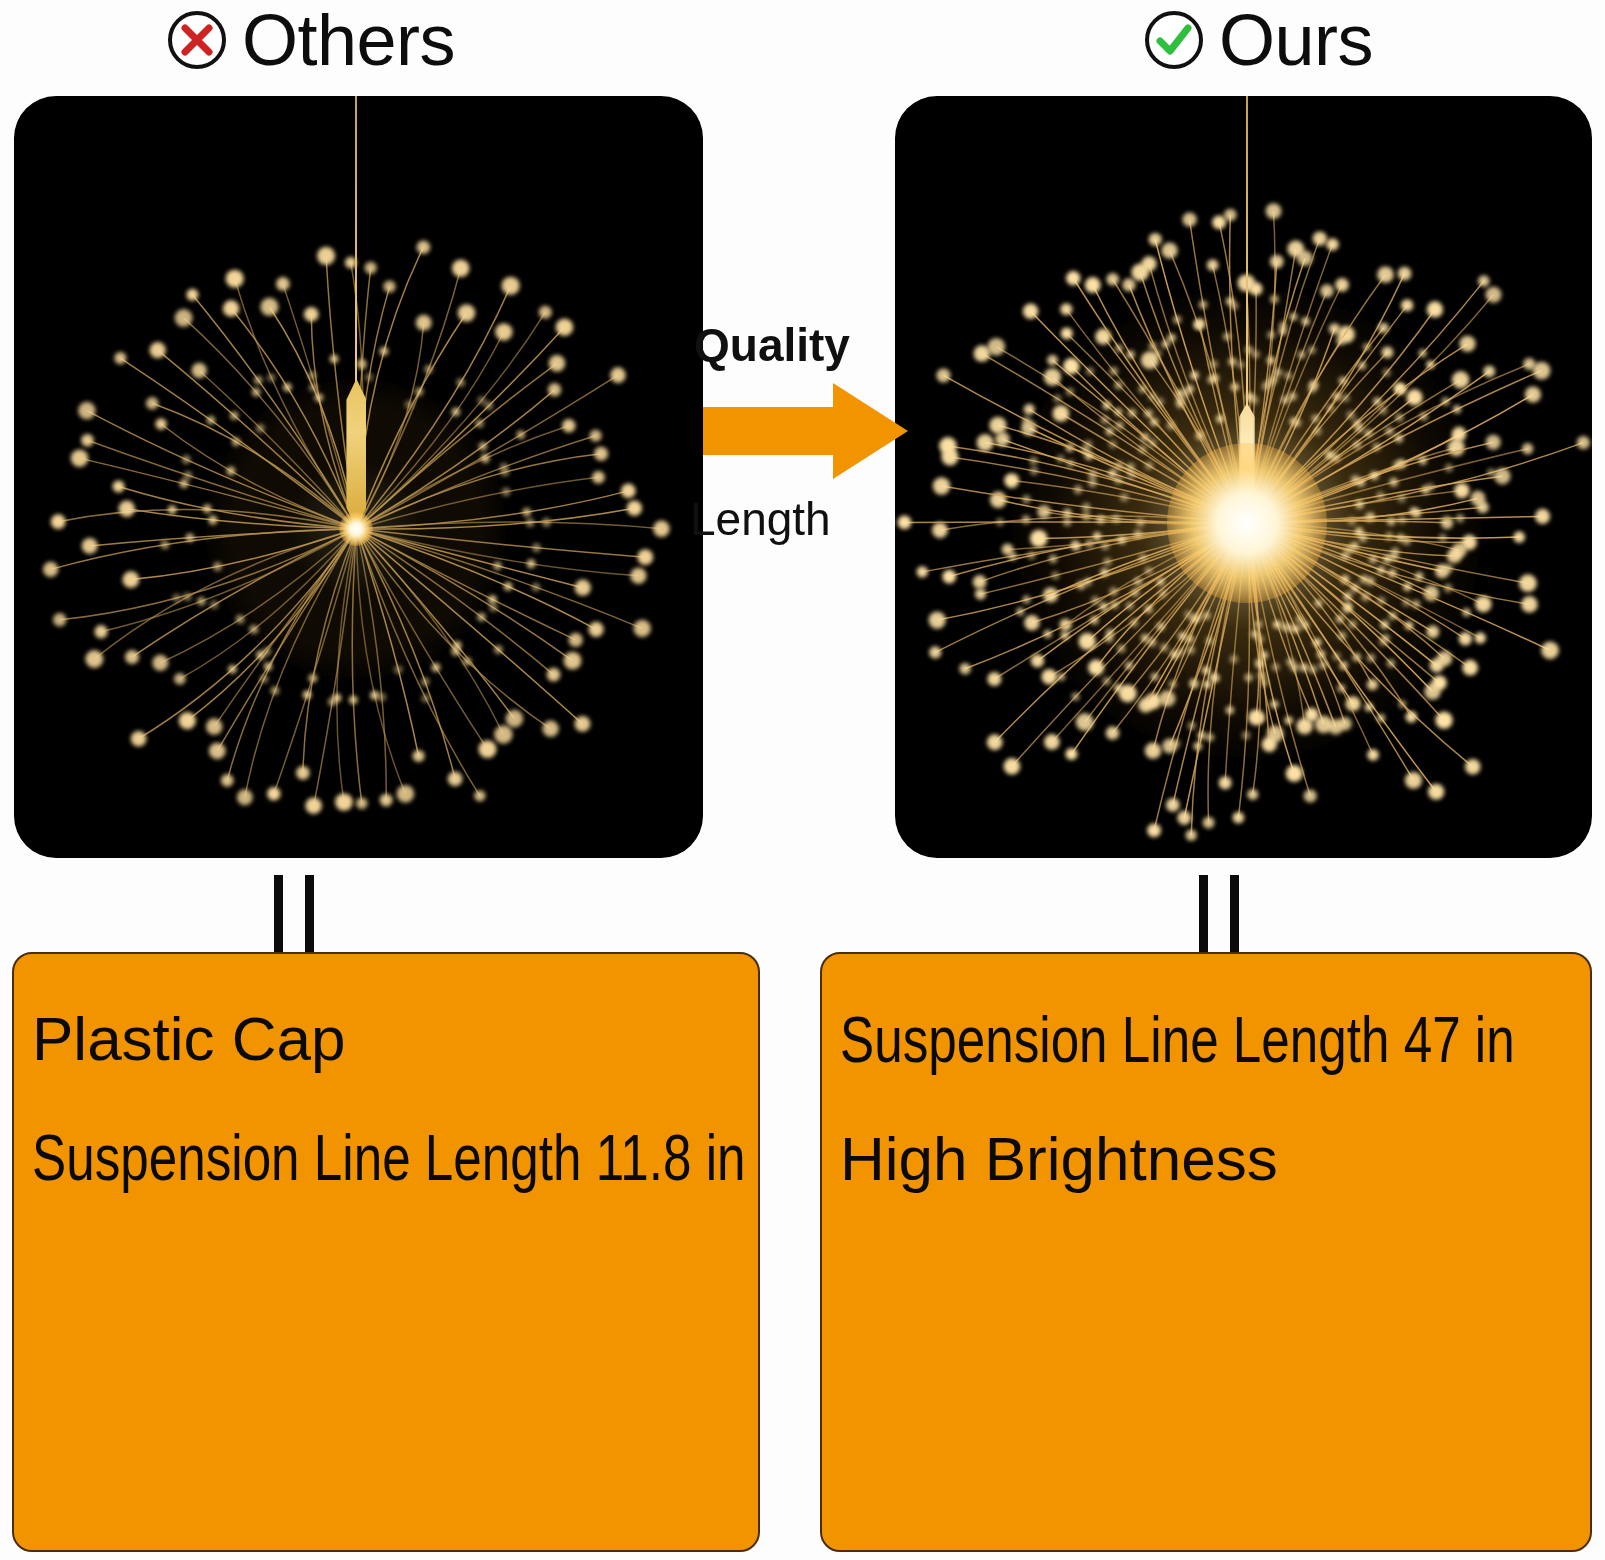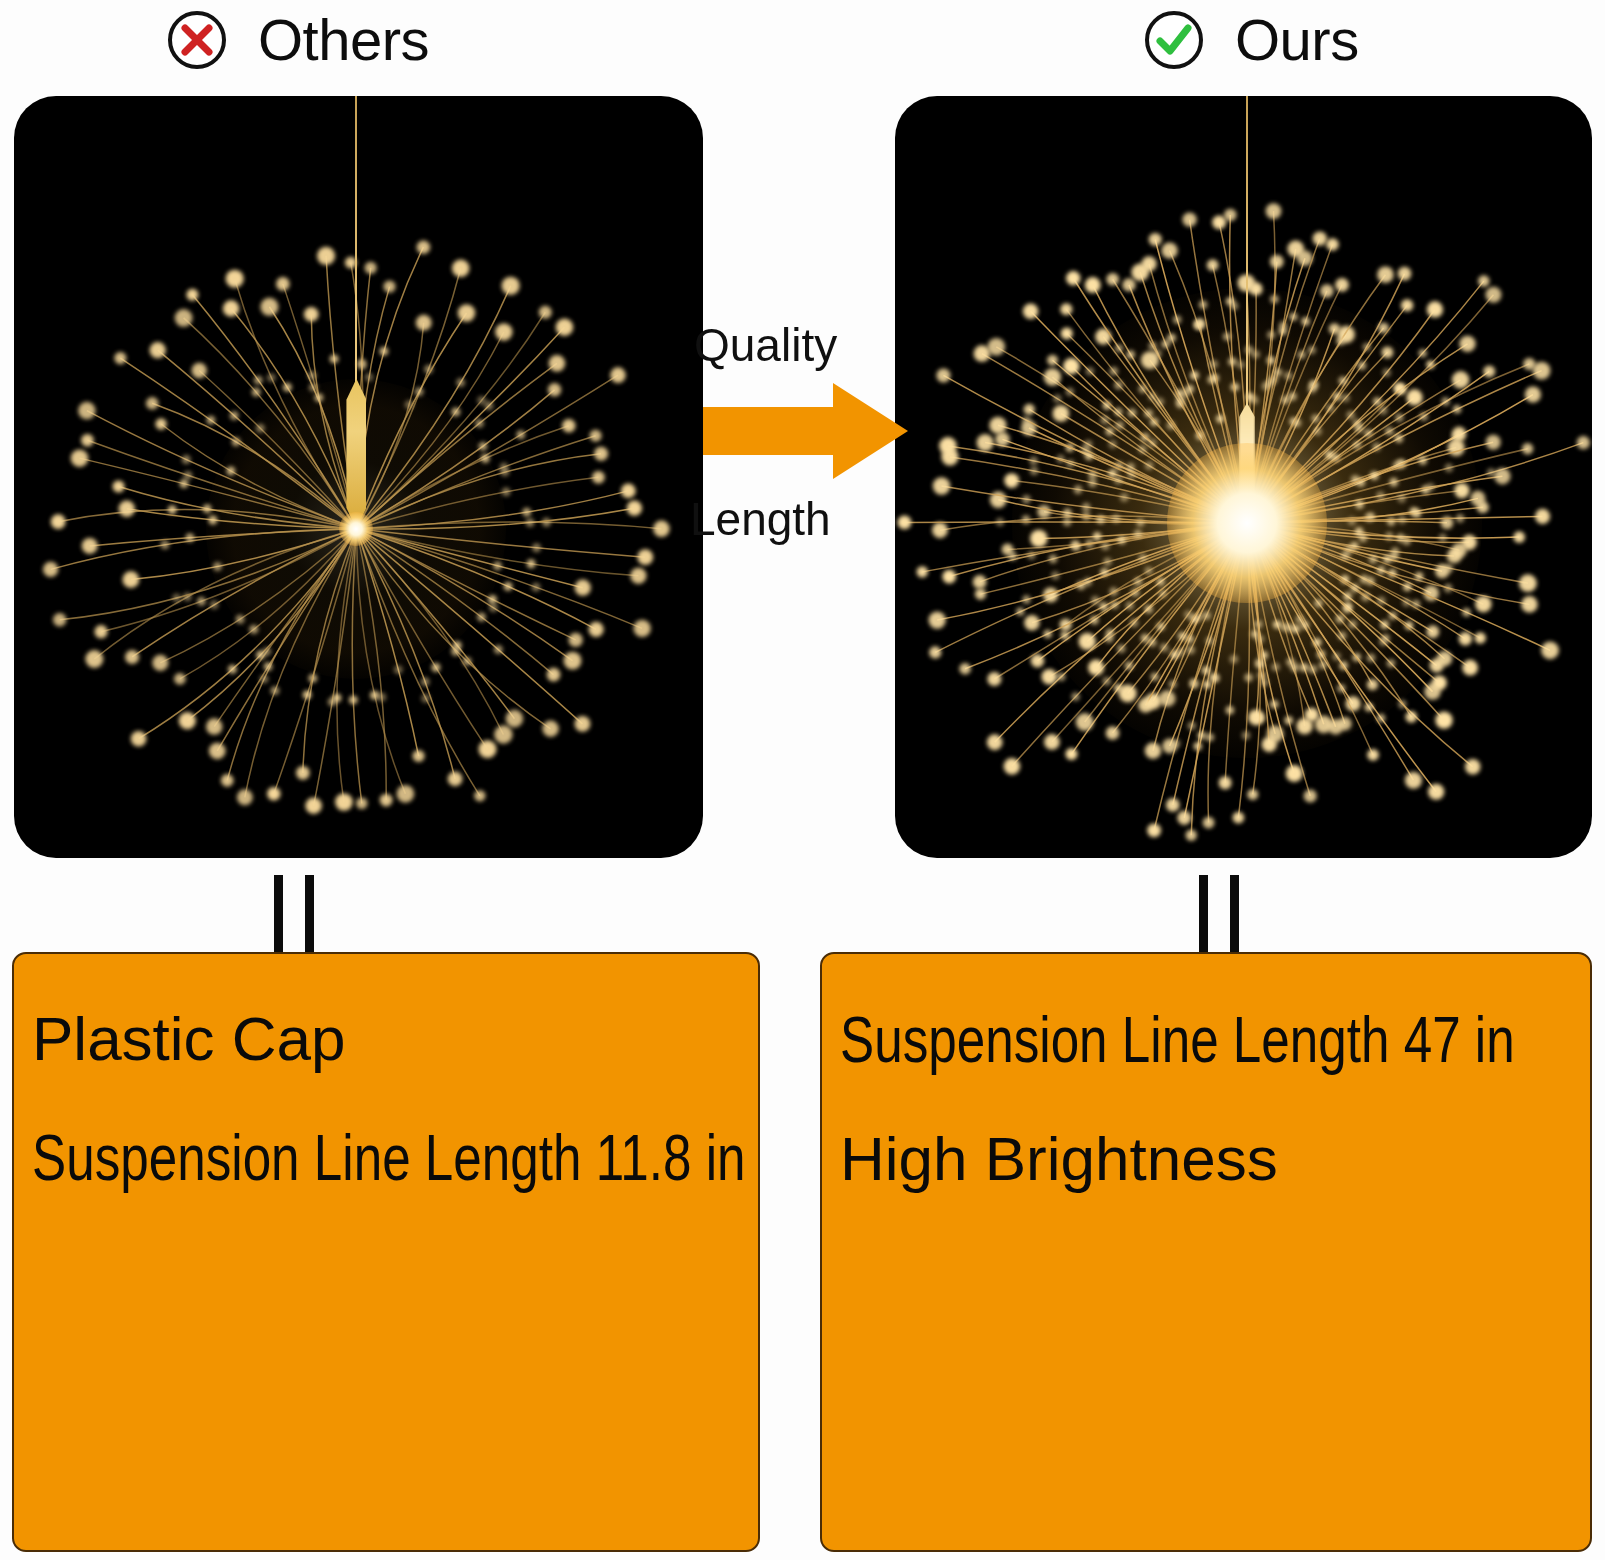--- a/index.html
+++ b/index.html
@@ -34,26 +34,25 @@
     border-radius: 50%;
     border: 4px solid #111;
     box-sizing: border-box;
     position: relative;
     background: #fff;
     flex: 0 0 auto;
   }
   .mark svg { position: absolute; left: 0; top: 0; }
 
   .hdr-label {
-    font-size: 58px;
+    font-size: 72px;
     line-height: 1;
     color: #0d0d0d;
     letter-spacing: -0.5px;
     white-space: nowrap;
-    margin-left: 16px;
   }
 
   
   .panel {
     position: absolute;
     top: 96px;
     height: 762px;
     background: #000000;
     border-radius: 42px;
     overflow: hidden;
@@ -108,21 +107,21 @@
     background: #0b0b0b;
   }
 
   
   .specbox {
     position: absolute;
     top: 952px;
     height: 600px;
     background: #F29400;
     border: 2px solid #4a2c06;
-    border-radius: 14px;
+    border-radius: 20px;
     box-sizing: border-box;
     padding: 54px 0 0 18px;
   }
   .specbox-left  { left: 12px;  width: 748px; }
   .specbox-right { left: 820px; width: 772px; }
 
   .spec-line {
     color: #0a0a0a;
     white-space: nowrap;
     line-height: 1;
@@ -136,21 +135,21 @@
   }
 
   
   .center-text {
     position: absolute;
     font-size: 46px;
     color: #101010;
     white-space: nowrap;
     line-height: 1;
   }
-  .quality-text { left: 694px; top: 322px; }
+  .quality-text { left: 694px; top: 322px; font-weight: bold; }
   .upgrade-text { left: 690px; top: 496px; }
 
   .arrow-wrap {
     position: absolute;
     left: 703px;
     top: 380px;
     width: 205px;
     height: 102px;
   }
 </style>

